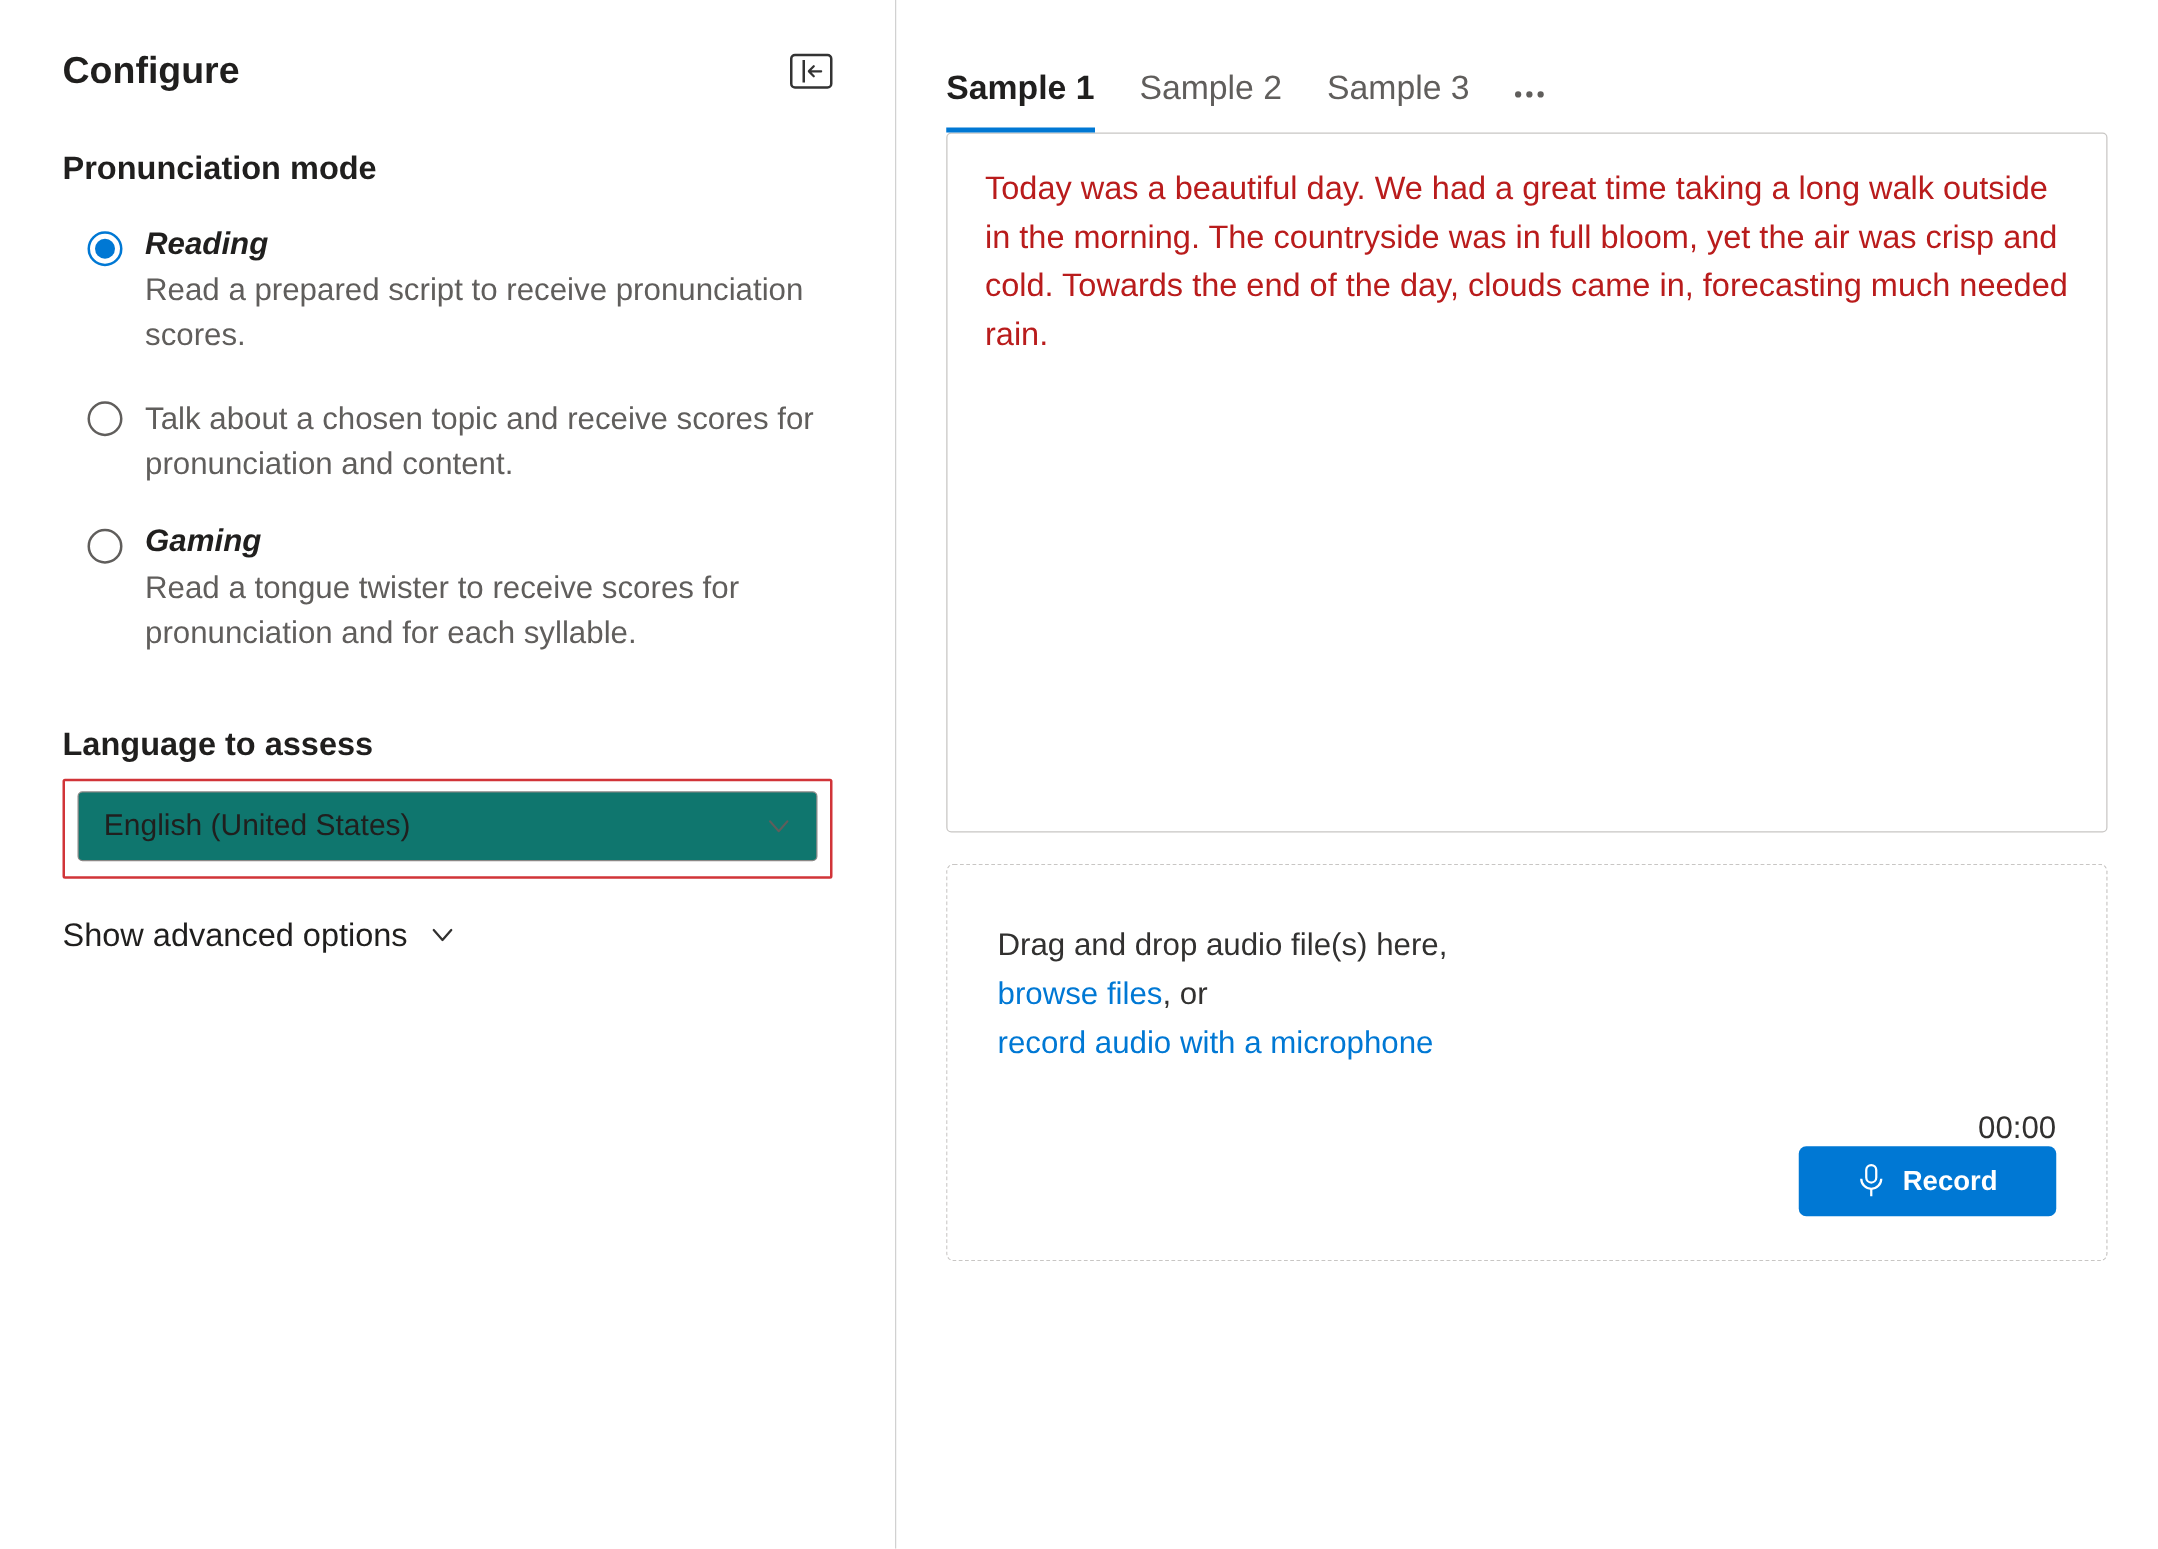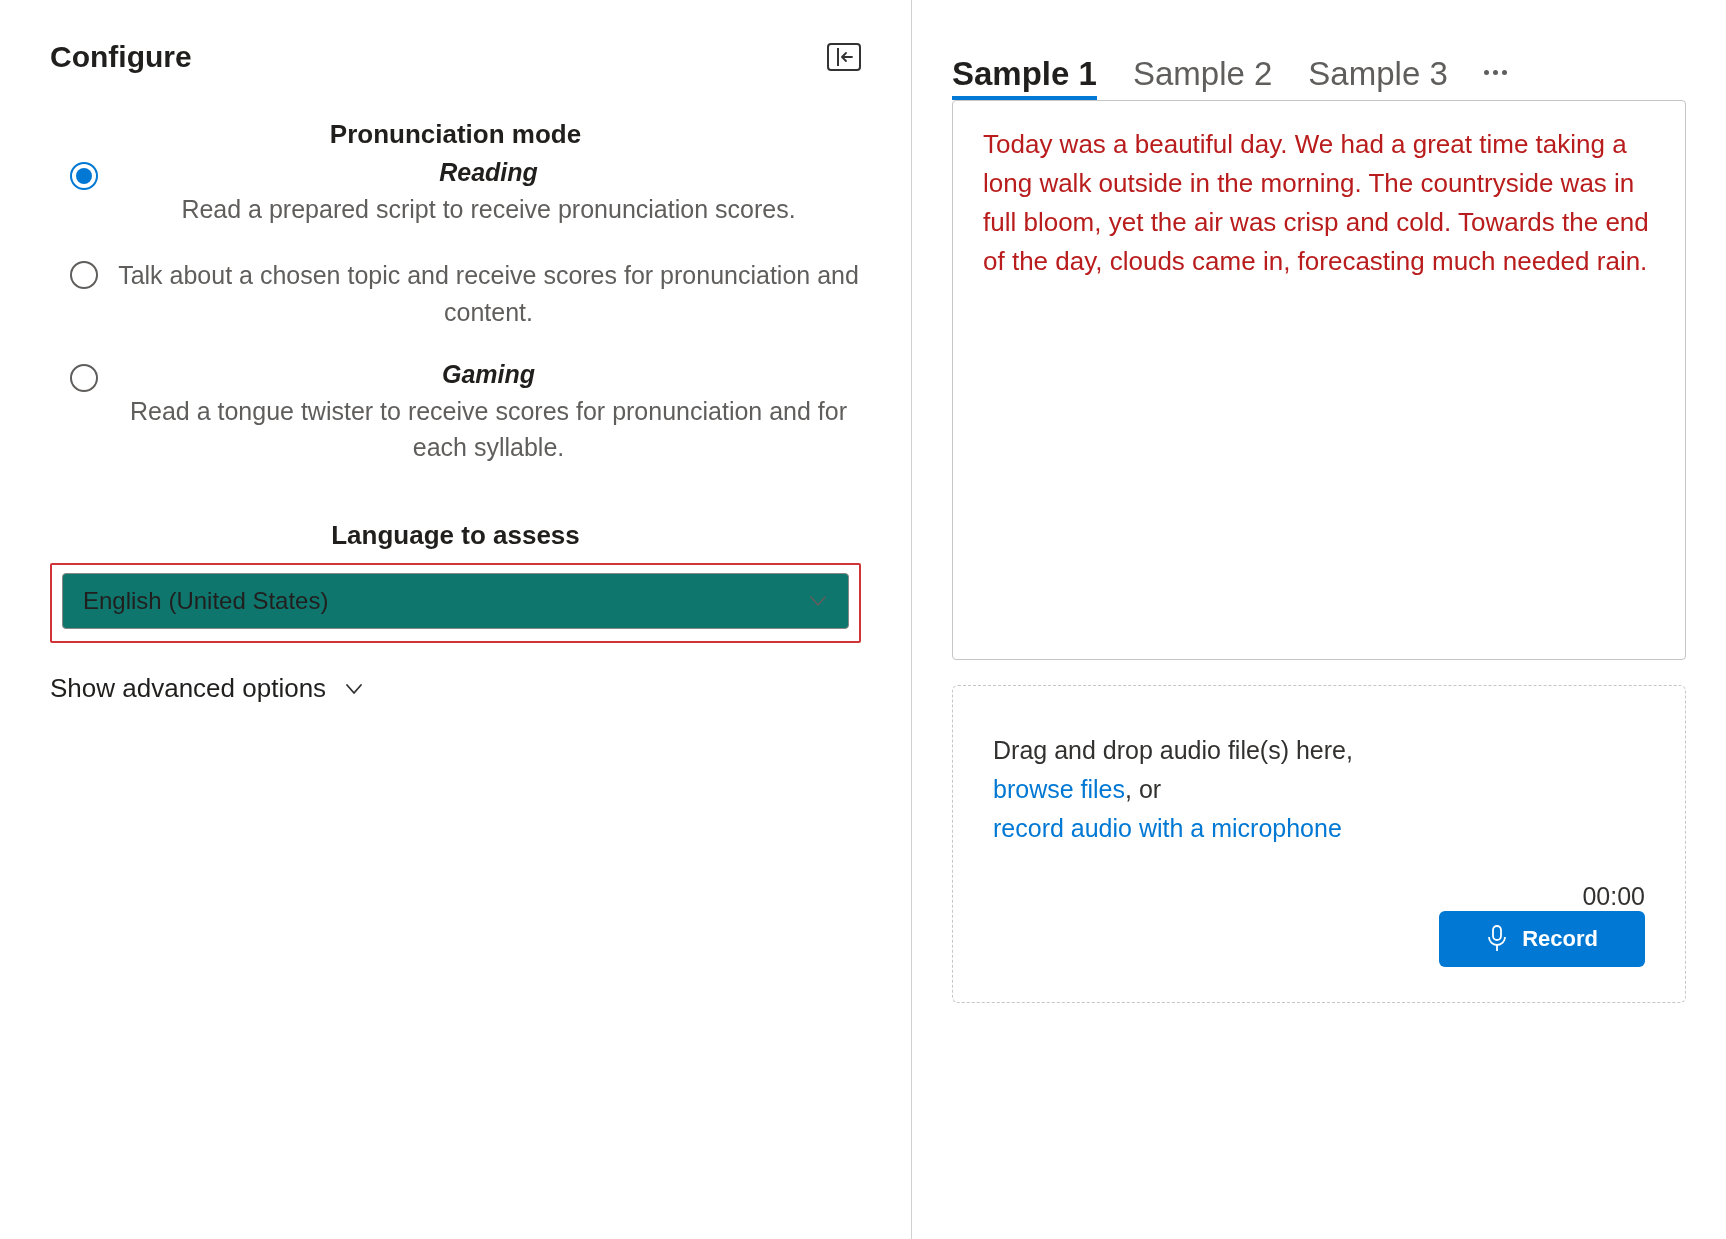--- a/index.html
+++ b/index.html
@@ -10,24 +10,23 @@
   body {
     font-family: "Segoe UI", -apple-system, BlinkMacSystemFont, sans-serif;
     font-size: 19px;
     color: #323130;
     background: #fff;
     width: 1726px;
     height: 1239px;
     display: flex;
   }
   .left-panel {
-    width: 912px;
+    width: 717px;
     border-right: 1px solid #d1d1d1;
     padding: 40px 50px 40px 50px;
-    text-align: center;
   }
   .right-panel {
     flex: 1;
     padding: 55px 40px 40px 40px;
   }
   .configure-header {
     display: flex;
     justify-content: space-between;
     align-items: center;
     margin-bottom: 45px;
@@ -57,21 +56,21 @@
     width: 2px;
     background: #333;
   }
   .collapse-icon-box svg {
     margin-left: 6px;
   }
   .section-heading {
     font-size: 26px;
     font-weight: 600;
     color: #201f1e;
-    margin-bottom: 8px;
+    margin-bottom: 31px;
   }
   .radio-group {
     padding-left: 20px;
   }
   .radio-item {
     display: flex;
     align-items: flex-start;
     margin-bottom: 30px;
     cursor: pointer;
   }
@@ -158,24 +157,24 @@
     margin-right: 18px;
   }
   
   .tabs {
     display: flex;
     align-items: center;
     gap: 36px;
     margin-bottom: 0;
   }
   .tab-item {
-    font-size: 33px;
+    font-size: 27px;
     font-weight: 400;
     color: #605e5c;
-    padding-bottom: 3px;
+    padding-bottom: 16px;
     cursor: pointer;
     border-bottom: 4px solid transparent;
   }
   .tab-item.active {
     font-weight: 600;
     color: #201f1e;
     border-bottom-color: #0078d4;
   }
   .tab-more {
     display: flex;

